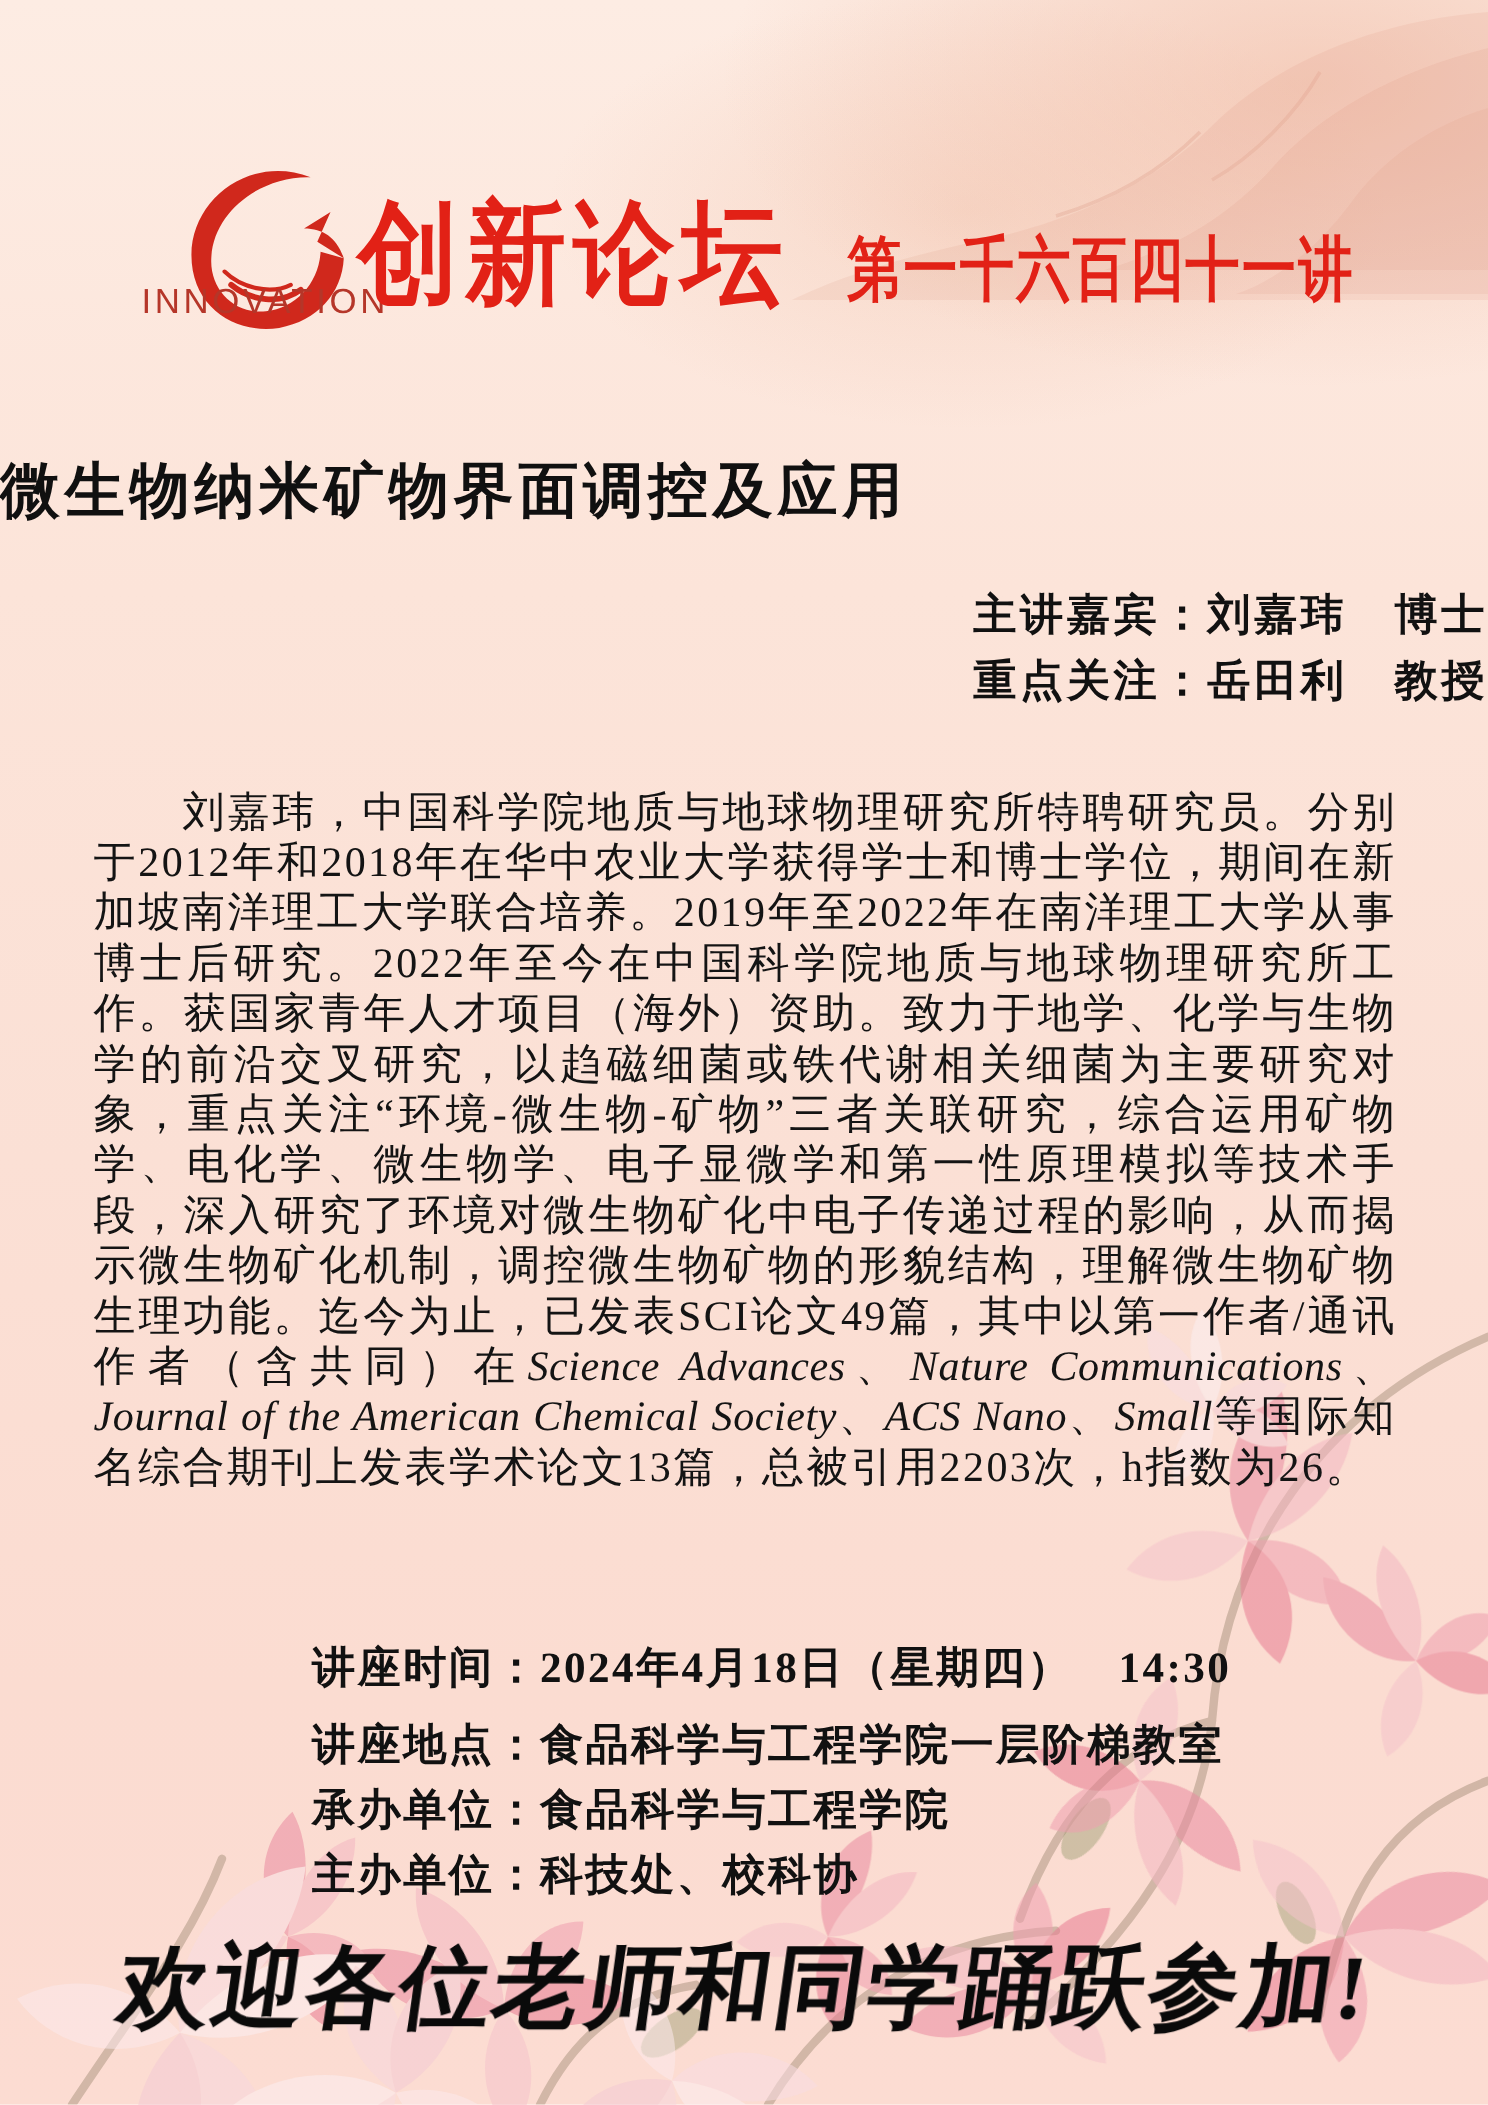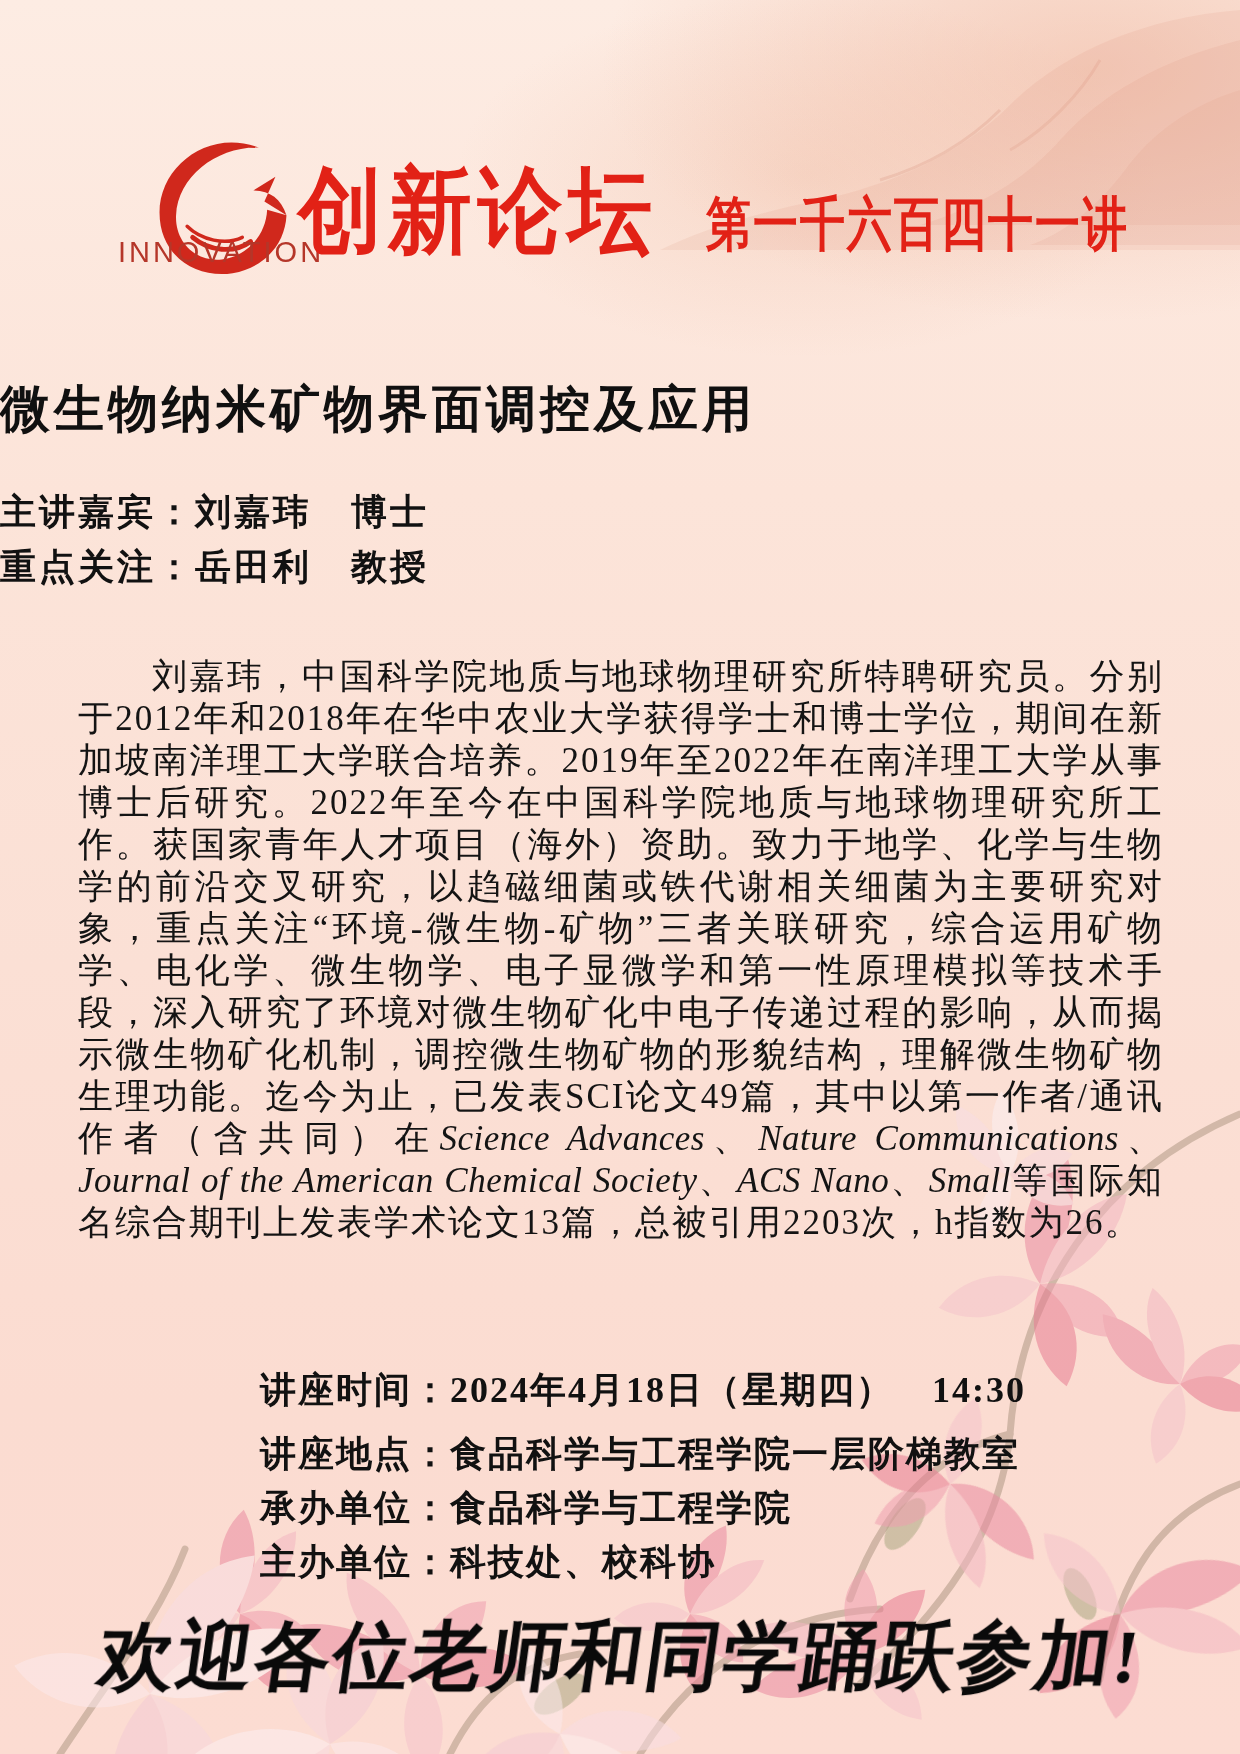--- a/index.html
+++ b/index.html
@@ -32,21 +32,21 @@
     position:absolute;left:706px;top:186px;
     font-family:"Liberation Sans","DejaVu Sans",sans-serif;
     font-size:45px;font-weight:bold;color:#e22116;letter-spacing:2px;
     transform:scaleY(1.3);transform-origin:top left;white-space:nowrap;
   }
   .lec-title{
     position:absolute;left:0;top:376px;width:1240px;
     font-size:50px;font-weight:bold;letter-spacing:4px;color:#101010;
   }
   .person-line{
-    position:absolute;left:0;width:1240px;text-align:left;
+    position:absolute;left:0;width:1240px;text-align:right;
     font-size:36px;font-weight:bold;letter-spacing:3px;color:#111;
   }
   .speaker{top:488px;}
   .host{top:543px;}
   .bio{
     position:absolute;left:78px;top:656px;width:1086px;
     font-size:35px;line-height:42px;letter-spacing:2px;
     text-align:justify;text-indent:74px;color:#141414;
   }
   .bio .it{font-style:italic;letter-spacing:0.5px;margin-top:12px;}

